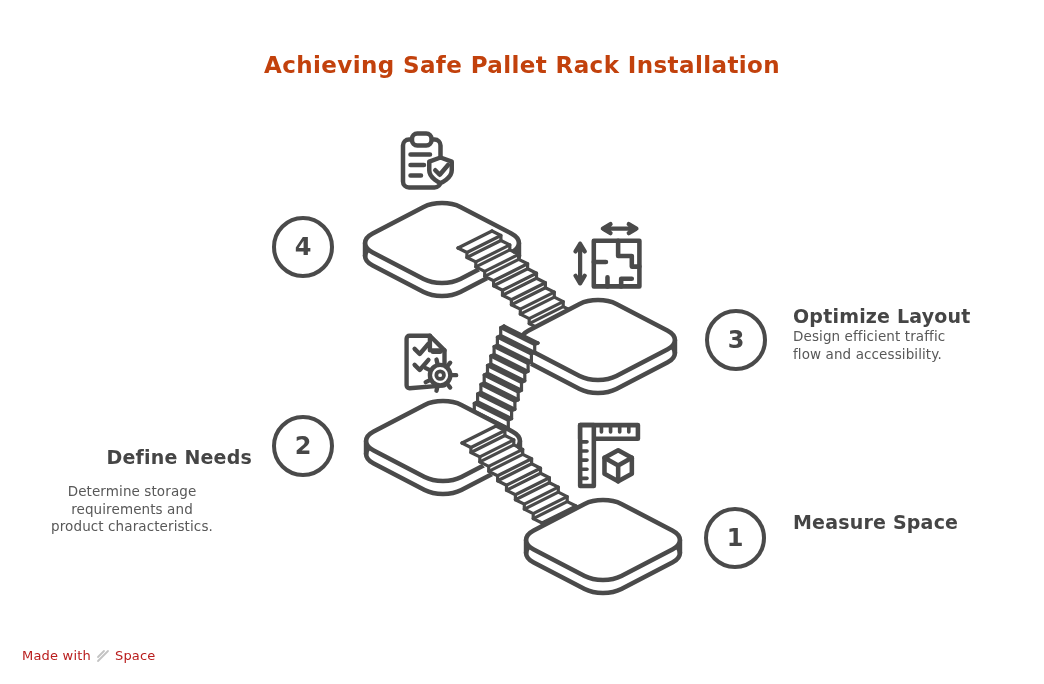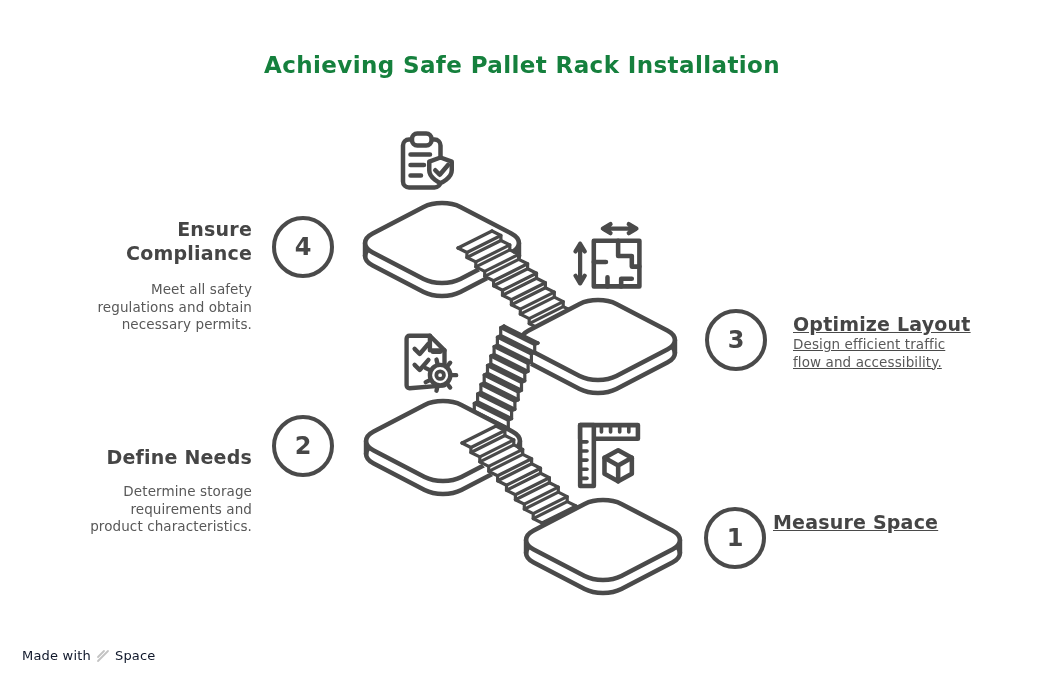--- a/index.html
+++ b/index.html
@@ -2,21 +2,21 @@
 <html><head>
 <meta charset="utf-8">
 <style>
   html,body{margin:0;padding:0;background:#fff;}
   .canvas{
     position:relative;width:1044px;height:684px;background:#ffffff;
     font-family:"DejaVu Sans",sans-serif;color:#4a4a4a;overflow:hidden;
   }
   .title{
     position:absolute;left:0;top:52px;width:1044px;text-align:center;
-    font-size:23px;font-weight:bold;letter-spacing:.4px;color:#15803d;
+    font-size:23px;font-weight:bold;letter-spacing:.4px;color:#c2410c;
   }
   .step-circle{
     position:absolute;width:54px;height:54px;border:4px solid #4a4a4a;border-radius:50%;
     background:#fff;display:flex;align-items:center;justify-content:center;
     font-size:24px;font-weight:bold;color:#474747;box-sizing:content-box;
   }
   .step-text{position:absolute;width:240px;}
   .step-text.right{text-align:right;}
   .step-text.left{text-align:left;}
   .step-title{
@@ -24,21 +24,21 @@
   }
   .step-text.right .step-title{max-width:158px;margin-left:auto;}
   .step-desc{
     margin-top:14px;font-size:13.5px;line-height:17.5px;color:#585858;
     white-space:pre-line;letter-spacing:.1px;
   }
   .illustration{position:absolute;left:330px;top:180px;}
   .icon{position:absolute;}
   .watermark{
     position:absolute;left:22px;top:648px;display:flex;align-items:center;gap:5px;
-    font-size:13px;color:#0f172a;letter-spacing:.2px;
+    font-size:13px;color:#b91c1c;letter-spacing:.2px;
   }
   svg .ink{stroke:#4a4a4a;fill:none;stroke-linecap:round;stroke-linejoin:round;}
   svg .fillw{fill:#ffffff;}
 </style>
 </head>
 <body>
 
 <div class="canvas">
 
   <div class="title">Achieving Safe Pallet Rack Installation</div>
@@ -137,50 +137,44 @@
     <rect class="ink fillw" x="8" y="5" width="38" height="9" stroke-width="3"></rect>
     <rect class="ink fillw" x="8" y="5" width="9" height="40" stroke-width="3"></rect>
     <path class="ink" stroke-width="2.4" d="M22 5.5 v4 M28 5.5 v4 M34 5.5 v4 M40 5.5 v4 M8.5 16 h4 M8.5 22 h4 M8.5 28 h4 M8.5 34 h4 M8.5 40 h4"></path>
     <path class="ink fillw" stroke-width="3" d="M33 21.5 L42 26.5 L42 37 L33 42 L24 37 L24 26.5 Z"></path>
     <path class="ink" stroke-width="3" d="M24 26.5 L33 31.5 L42 26.5 M33 31.5 V42"></path>
   </svg>
 
   <div class="step-circle" style="left:272px;top:216px;">
     <span>4</span>
   </div>
-  <div class="step-text right" style="right:792px;top:217px;">
-    <div class="step-title">Ensure Compliance</div>
-    <div class="step-desc" style="margin-top:16px;">Meet all safety
-regulations and obtain
-necessary permits.</div>
-  </div>
 
   <div class="step-circle" style="left:705px;top:309px;">
     <span>3</span>
   </div>
-  <div class="step-text left" style="left:793px;top:312px;text-decoration:underline;">
+  <div class="step-text left" style="left:793px;top:304px;">
     <div class="step-title">Optimize Layout</div>
     <div class="step-desc" style="margin-top:0;">Design efficient traffic
 flow and accessibility.</div>
   </div>
 
   <div class="step-circle" style="left:272px;top:415px;">
     <span>2</span>
   </div>
   <div class="step-text right" style="right:792px;top:414px;margin-top:31px;">
     <div class="step-title">Define Needs</div>
-    <div class="step-desc" style="margin-top:14px;">Determine storage
+    <div class="step-desc" style="margin-top:14px;text-align:center;">Determine storage
 requirements and
 product characteristics.</div>
   </div>
 
   <div class="step-circle" style="left:704px;top:507px;">
     <span>1</span>
   </div>
-  <div class="step-text left" style="left:773px;top:510px;text-decoration:underline;">
+  <div class="step-text left" style="left:793px;top:510px;">
     <div class="step-title">Measure Space</div>
   </div>
 
   <div class="watermark">
     <span>Made with</span>
     <svg width="14" height="14" viewBox="0 0 14 14">
       <path d="M2 12 L12 2 M2 8 L8 2" stroke="#c3c3c3" stroke-width="1.8" fill="none" stroke-linecap="round"></path>
     </svg>
     <span>Space</span>
   </div>

